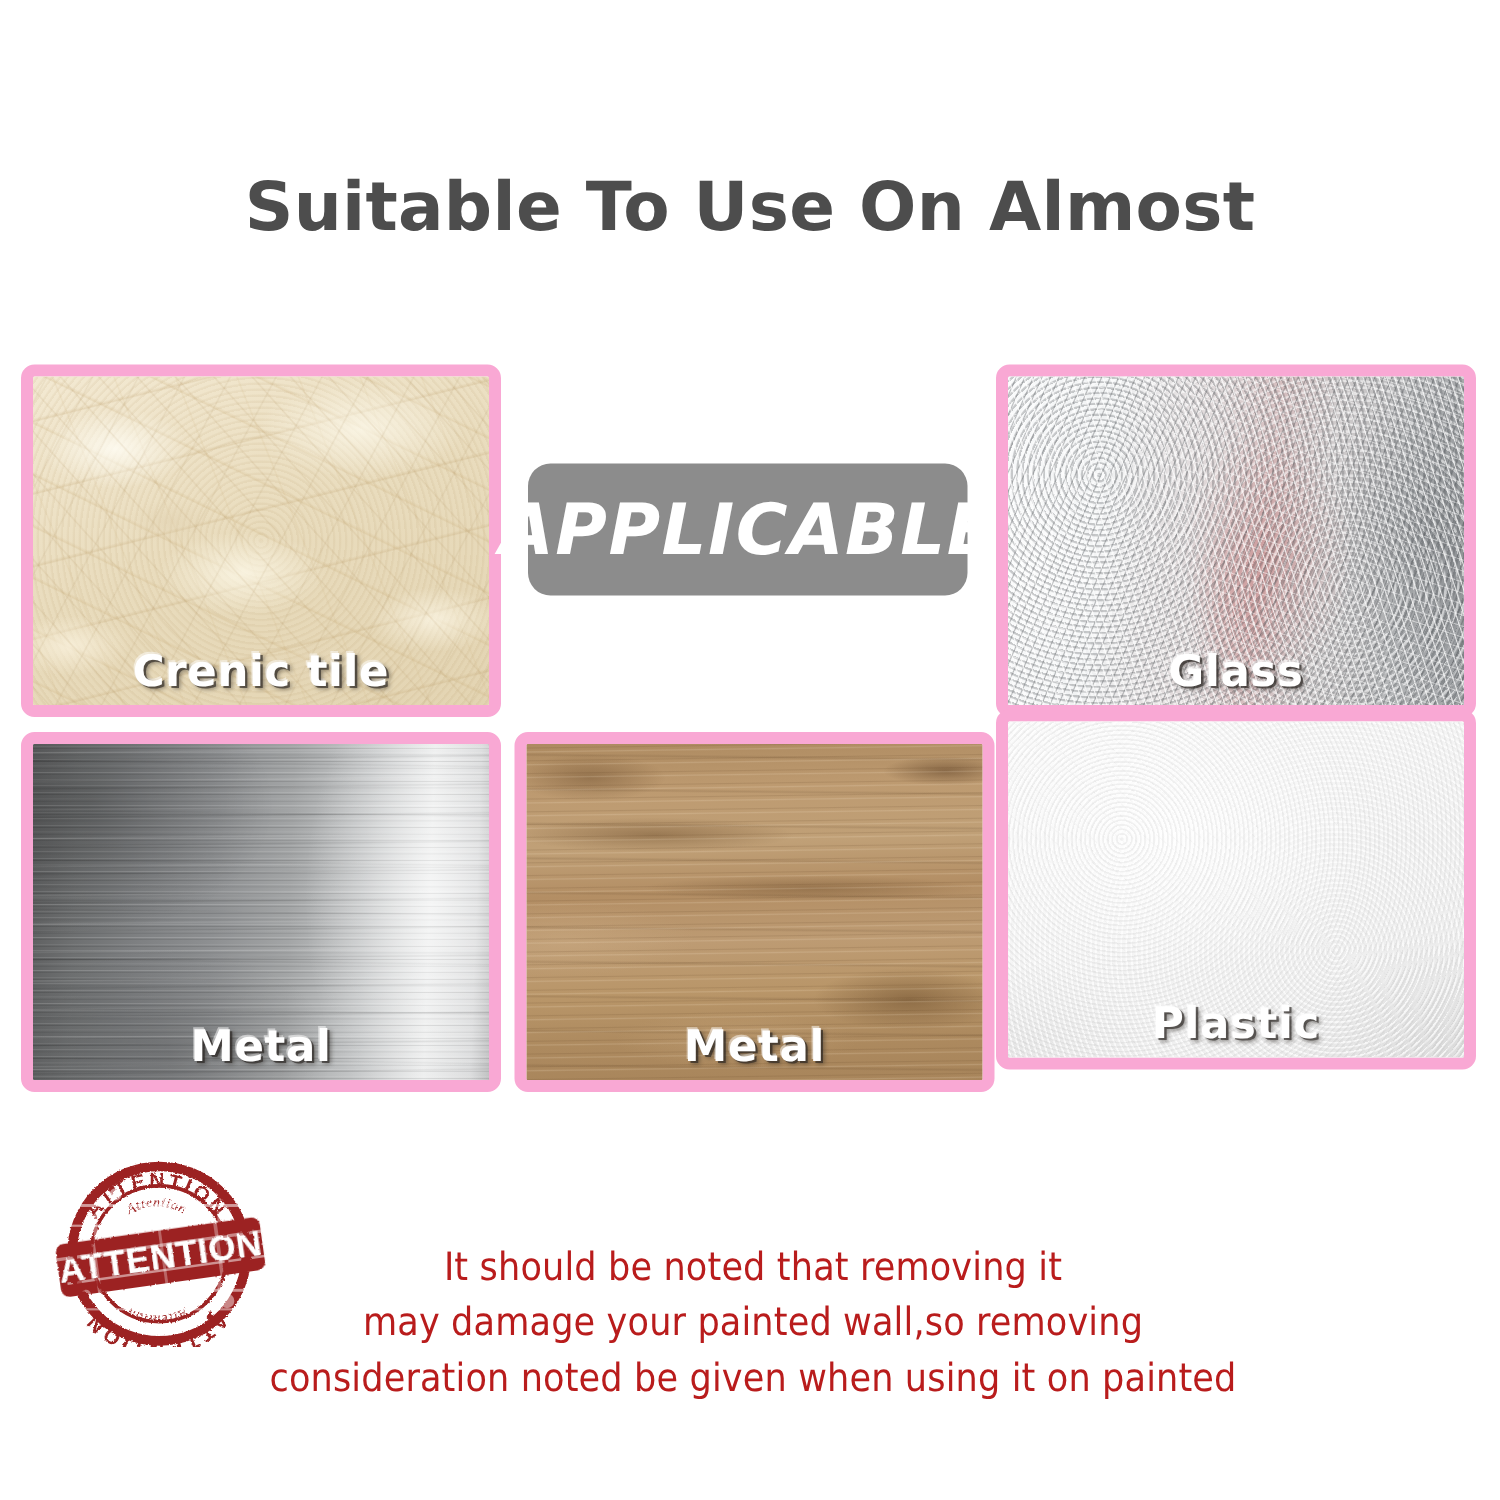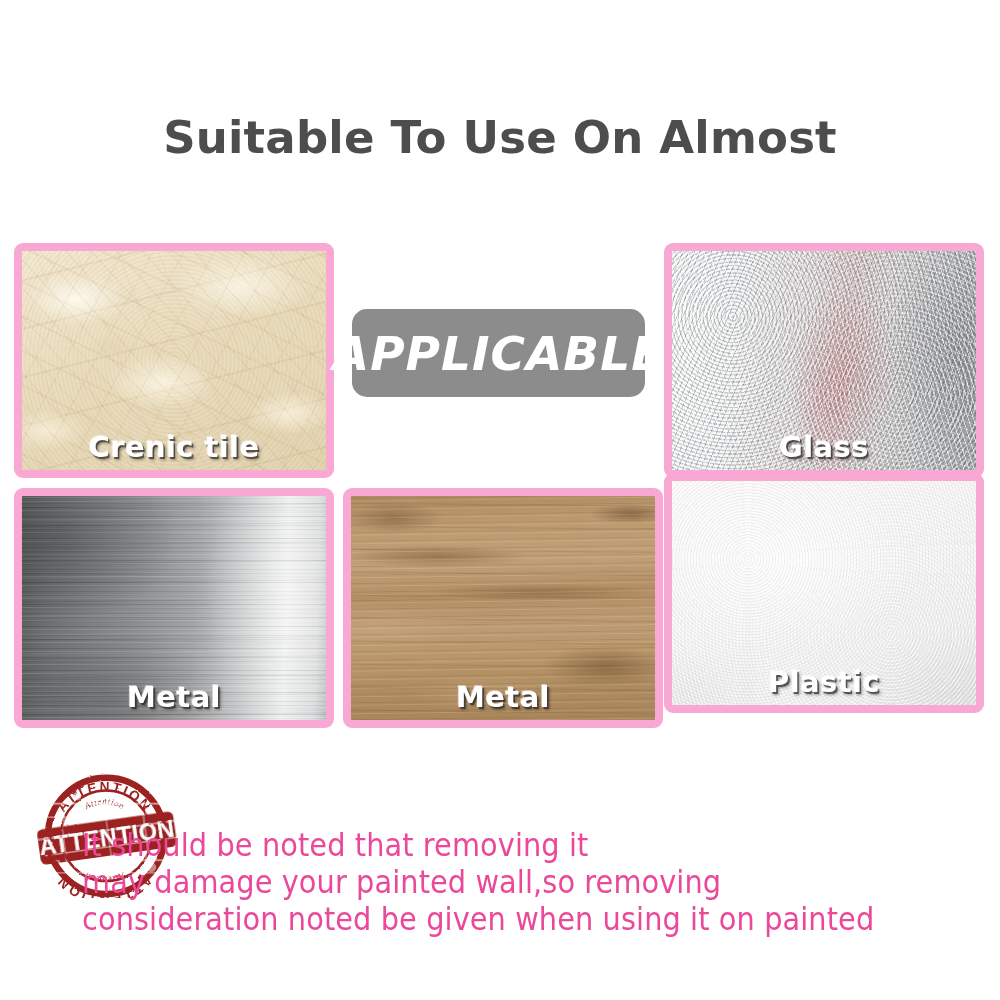--- a/index.html
+++ b/index.html
@@ -319,24 +319,24 @@
     width: 162px;
     height: 126px;
   }
 
   
   #bottom-note {
     position: absolute;
     left: 82px;
     top: 827px;
     width: 840px;
-    text-align: left;
-    color: #ec4899;
+    text-align: center;
+    color: #b91c1c;
     font-family: "DejaVu Sans Condensed", "DejaVu Sans", sans-serif;
-    font-size: 32px;
+    font-size: 26px;
     line-height: 37px;
     letter-spacing: 0.1px;
   }
   #bottom-note .nl {
     display: block;
     white-space: nowrap;
   }
 </style>
 </head>
 <body>

